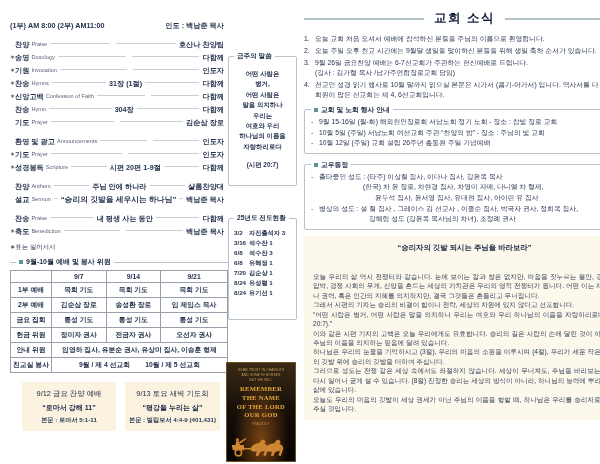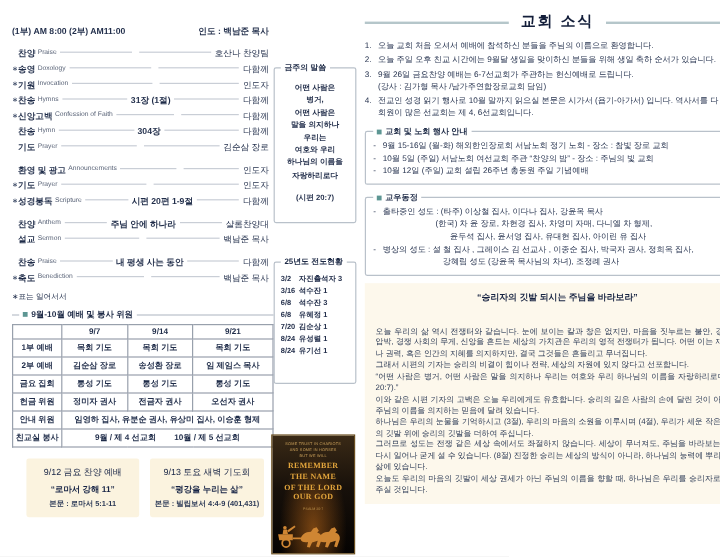--- a/index.html
+++ b/index.html
@@ -18,21 +18,21 @@
   .orow.gap{margin-bottom:6px;}
   .os{width:5px;flex:none;font-size:6px;padding-bottom:1.5px;color:#3c4a66;}
   .ok{font-weight:bold;white-space:nowrap;}
   .oe{font-size:5.6px;color:#5a6478;margin-left:2px;padding-bottom:.5px;white-space:nowrap;}
   .on{font-size:5.8px;font-weight:bold;margin-left:2px;white-space:nowrap;}
   .on:empty{margin:0;}
   .old{flex:1;border-bottom:1px solid #c9ced6;margin:0 3px 3px;}
   .oc{font-weight:bold;white-space:nowrap;}
   .oc:empty{margin:0;}
   .oc.sermon{font-size:7.8px;}
-  .or{font-weight:normal;white-space:nowrap;}
+  .or{font-weight:bold;white-space:nowrap;}
   .starNote{font-size:6.4px;margin-top:5px;color:#26334f;}
   
   .ttitle{display:flex;align-items:center;gap:3px;margin-top:5px;width:218px;}
   .ttitle .pre{width:6px;height:0;border-top:1px solid #b9c1ca;}
   .ttitle .post{flex:1;height:0;border-top:1px solid #b9c1ca;}
   .ttitle .txt{font-size:7px;font-weight:bold;color:#1d2a46;white-space:nowrap;}
   .sq{width:4px;height:4px;background:#5d9693;flex:none;}
   .stable{border-collapse:collapse;margin-top:3px;width:218px;}
   .stable td{border:1px solid #98a0ac;font-size:6.8px;text-align:center;padding:2px 1px;color:#1f2c49;font-weight:bold;}
   .stable td.lblc{width:38px;}
@@ -205,20 +205,21 @@
           <span class="oc">주님 안에 하나라</span>
           <span class="old"></span>
           <span class="or">샬롬찬양대</span>
         </div>
       <div class="orow gap">
           <span class="os"></span>
           <span class="ok">설교</span>
           <span class="oe">Sermon</span>
           <span class="on"></span>
           <span class="old"></span>
+          <span class="oc sermon">“승리의 깃발을 세우시는 하나님”</span>
           <span class="old"></span>
           <span class="or">백남준 목사</span>
         </div>
       <div class="orow">
           <span class="os"></span>
           <span class="ok">찬송</span>
           <span class="oe">Praise</span>
           <span class="on"></span>
           <span class="old"></span>
           <span class="oc">내 평생 사는 동안</span>

